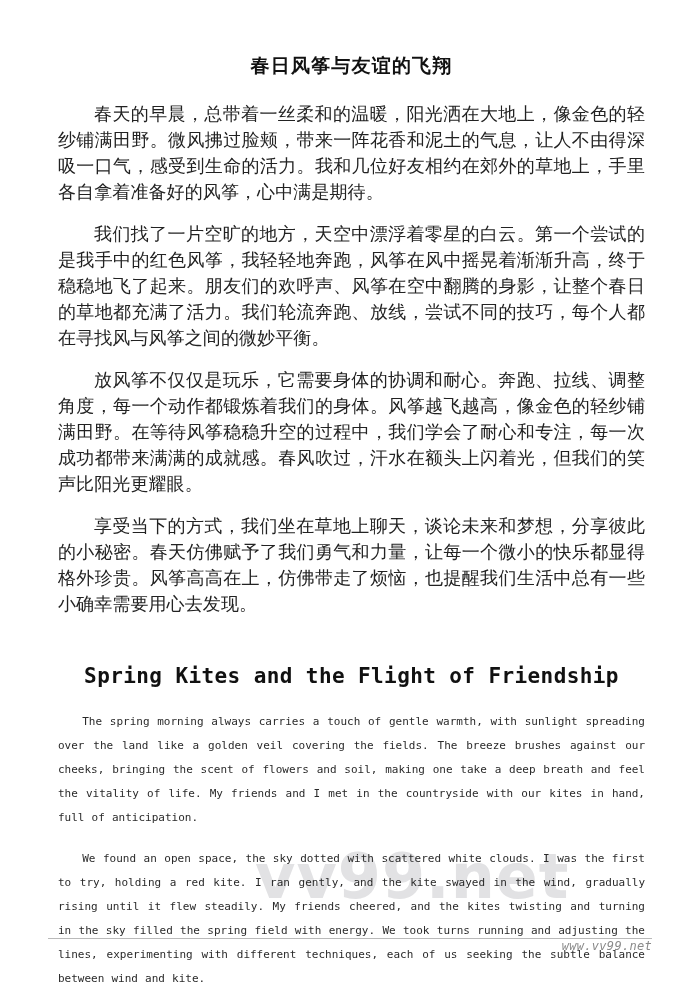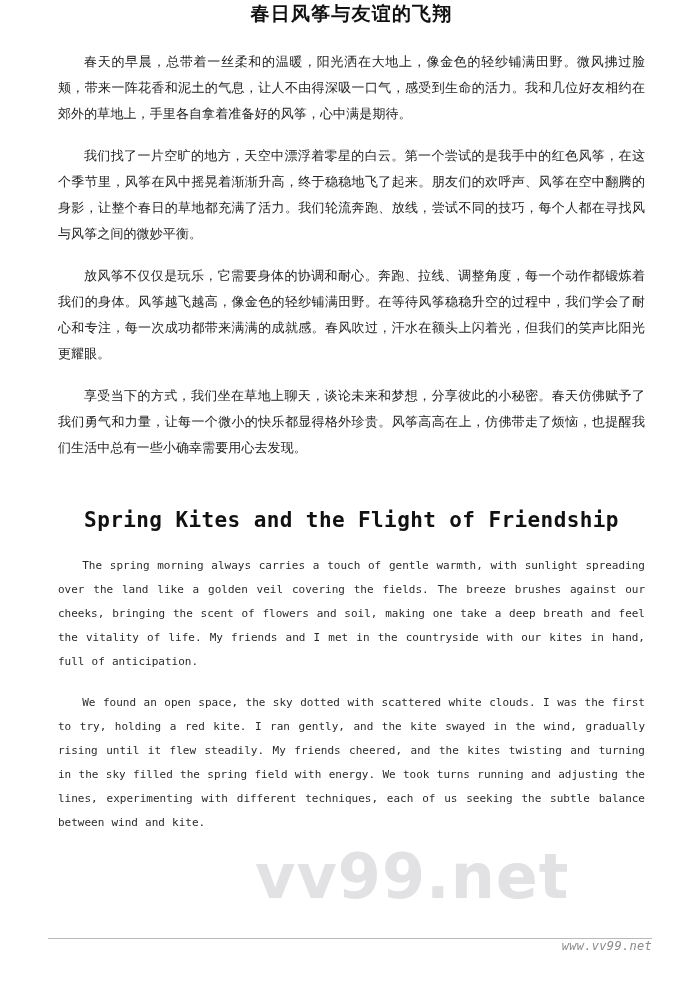--- a/index.html
+++ b/index.html
@@ -49,38 +49,39 @@
     position: absolute;
     left: 58px;
     top: 0;
     width: 587px;
     z-index: 2;
   }
 
   
   .cn-title {
     margin: 0;
+    padding-top: 52px;
     text-align: center;
     font-family: "DejaVu Sans", "Liberation Sans", sans-serif;
     font-weight: 700;
     font-size: 19px;
     letter-spacing: 1.2px;
     color: #111111;
     line-height: 1.4;
   }
 
   
   .cn-body {
     margin-top: 22px;
   }
 
   .cn-p {
     margin: 0 0 16px 0;
     font-family: "DejaVu Serif", "Liberation Serif", serif;
-    font-size: 13px;
+    font-size: 18px;
     line-height: 26px;
     text-align: justify;
     text-justify: inter-ideograph;
     text-indent: 2em;
     color: #222222;
     letter-spacing: 0.1px;
   }
 
   
   .en-title {
@@ -145,21 +146,21 @@
 <div class="page">
 
   <div class="watermark">vv99.net</div>
 
   <div class="content">
 
     <h1 class="cn-title">春日风筝与友谊的飞翔</h1>
 
     <div class="cn-body">
       <p class="cn-p">春天的早晨，总带着一丝柔和的温暖，阳光洒在大地上，像金色的轻纱铺满田野。微风拂过脸颊，带来一阵花香和泥土的气息，让人不由得深吸一口气，感受到生命的活力。我和几位好友相约在郊外的草地上，手里各自拿着准备好的风筝，心中满是期待。</p>
-      <p class="cn-p">我们找了一片空旷的地方，天空中漂浮着零星的白云。第一个尝试的是我手中的红色风筝，在这个季节里，风筝在风中摇晃着渐渐升高，终于稳稳地飞了起来。朋友们的欢呼声、风筝在空中翻腾的身影，让整个春日的草地都充满了活力。我们轮流奔跑、放线，尝试不同的技巧，每个人都在寻找风与风筝之间的微妙平衡。</p>
+      <p class="cn-p">我们找了一片空旷的地方，天空中漂浮着零星的白云。第一个尝试的是我手中的红色风筝，我轻轻地奔跑，风筝在风中摇晃着渐渐升高，终于稳稳地飞了起来。朋友们的欢呼声、风筝在空中翻腾的身影，让整个春日的草地都充满了活力。我们轮流奔跑、放线，尝试不同的技巧，每个人都在寻找风与风筝之间的微妙平衡。</p>
       <p class="cn-p">放风筝不仅仅是玩乐，它需要身体的协调和耐心。奔跑、拉线、调整角度，每一个动作都锻炼着我们的身体。风筝越飞越高，像金色的轻纱铺满田野。在等待风筝稳稳升空的过程中，我们学会了耐心和专注，每一次成功都带来满满的成就感。春风吹过，汗水在额头上闪着光，但我们的笑声比阳光更耀眼。</p>
       <p class="cn-p">享受当下的方式，我们坐在草地上聊天，谈论未来和梦想，分享彼此的小秘密。春天仿佛赋予了我们勇气和力量，让每一个微小的快乐都显得格外珍贵。风筝高高在上，仿佛带走了烦恼，也提醒我们生活中总有一些小确幸需要用心去发现。</p>
     </div>
 
     <h2 class="en-title">Spring Kites and the Flight of Friendship</h2>
 
     <div class="en-body">
       <p class="en-p">The spring morning always carries a touch of gentle warmth, with sunlight spreading over the land like a golden veil covering the fields. The breeze brushes against our cheeks, bringing the scent of flowers and soil, making one take a deep breath and feel the vitality of life. My friends and I met in the countryside with our kites in hand, full of anticipation.</p>
       <p class="en-p">We found an open space, the sky dotted with scattered white clouds. I was the first to try, holding a red kite. I ran gently, and the kite swayed in the wind, gradually rising until it flew steadily. My friends cheered, and the kites twisting and turning in the sky filled the spring field with energy. We took turns running and adjusting the lines, experimenting with different techniques, each of us seeking the subtle balance between wind and kite.</p>
 

